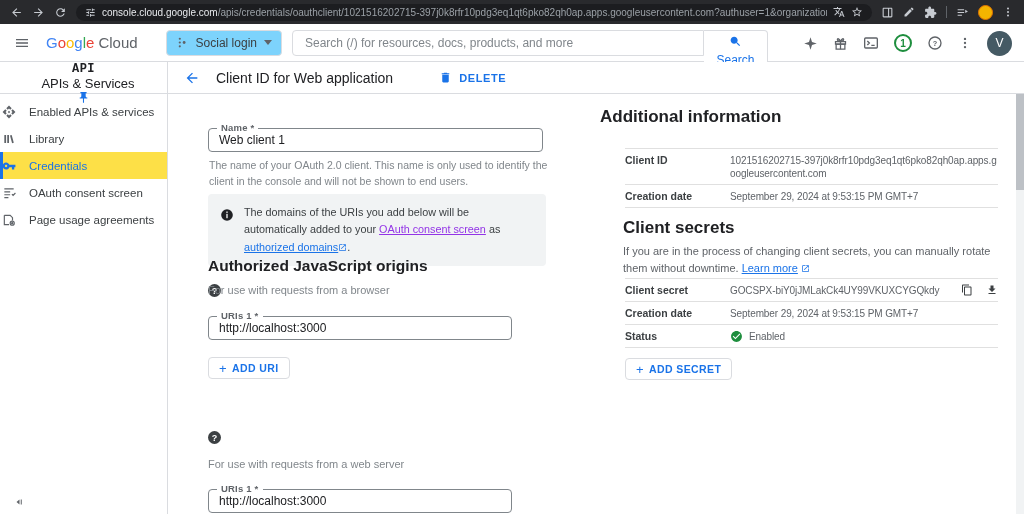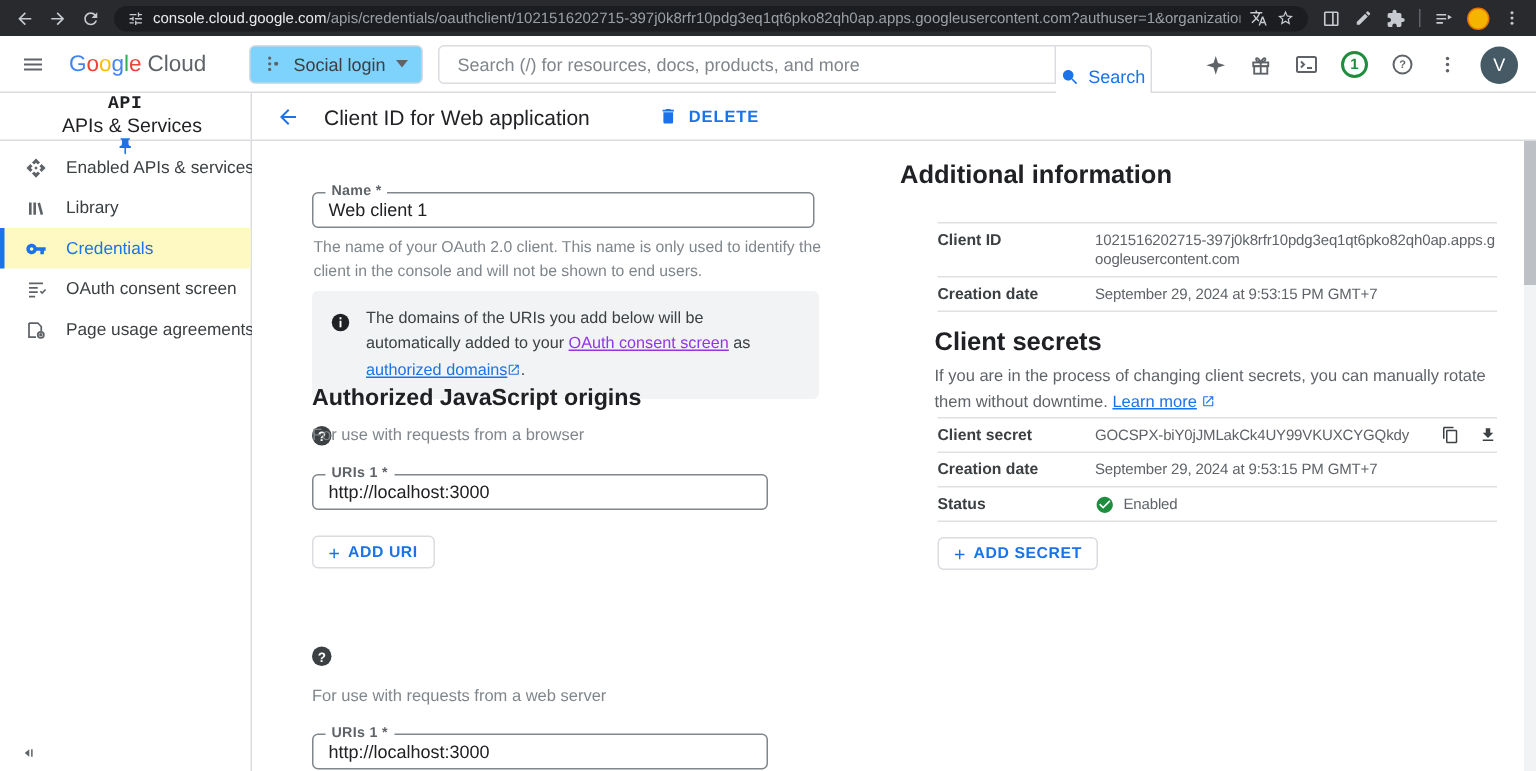--- a/index.html
+++ b/index.html
@@ -20,37 +20,37 @@
   
   .gc-header{position:absolute;top:24px;left:0;right:0;height:38px;background:#fff;border-bottom:1px solid #dadce0;display:flex;align-items:center;padding:0 14px;}
   .hamburger{color:#5f6368;cursor:pointer;}
   .gc-logo{margin-left:16px;font-size:15px;display:flex;align-items:center;cursor:pointer;}
   .gc-logo .cloud{color:#5f6368;margin-left:4px;}
   .project-btn{margin-left:28px;height:26px;border:1px solid #dadce0;border-radius:4px;display:flex;align-items:center;padding:0 9px;gap:7px;font-size:12px;color:#3c4043;background:#7dd3fc;cursor:pointer;}
   .project-caret{width:0;height:0;border-left:4px solid transparent;border-right:4px solid transparent;border-top:5px solid #5f6368;}
   .search-wrap{position:absolute;left:292px;top:6px;display:flex;}
   .gc-search-input{width:412px;height:26px;border:1px solid #dadce0;border-radius:4px 0 0 4px;font-size:12px;padding:4px 12px;color:#202124;outline:none;font-family:inherit;}
   .gc-search-input::placeholder{color:#80868b;}
-  .gc-search-btn{width:64px;height:42px;border:1px solid #dadce0;border-left:none;border-radius:0 4px 4px 0;background:#fff;color:#1a73e8;font-size:12px;display:flex;align-items:center;justify-content:center;gap:5px;cursor:pointer;}
+  .gc-search-btn{width:64px;height:42px;border:1px solid #dadce0;border-left:none;border-radius:0 4px 4px 0;background:#fff;color:#1a73e8;font-size:12px;display:flex;align-items:center;justify-content:center;gap:5px;cursor:pointer;flex-direction:column;}
   .gc-icons{position:absolute;right:12px;top:0;height:38px;display:flex;align-items:center;gap:15px;color:#5f6368;}
   .gc-icons>*{cursor:pointer;}
   .notif-badge{width:18px;height:18px;border-radius:50%;border:2px solid #1e8e3e;color:#1e8e3e;font-size:10px;font-weight:700;display:flex;align-items:center;justify-content:center;}
   .gc-avatar{width:25px;height:25px;border-radius:50%;background:#455a64;color:#fff;font-size:12px;display:flex;align-items:center;justify-content:center;}
 
   
   .sidebar{position:absolute;top:62px;left:0;width:168px;bottom:0;background:#fff;border-right:1px solid #dadce0;}
   .sidebar-header{height:32px;border-bottom:1px solid #dadce0;display:flex;align-items:center;padding:0 12px;flex-direction:column;}
   .api-logo{font-family:"Liberation Mono",monospace;font-weight:700;font-size:12px;color:#202124;letter-spacing:.5px;}
   .sidebar-title{font-size:13px;color:#202124;margin-left:9px;flex:1;white-space:nowrap;}
   .pin-btn{color:#1a73e8;cursor:pointer;}
   .nav{padding-top:4px;}
-  .nav-item{height:27px;display:flex;align-items:center;padding-left:17px;position:relative;color:#3c4043;cursor:pointer;}
+  .nav-item{height:27px;display:flex;align-items:center;padding-left:2px;position:relative;color:#3c4043;cursor:pointer;}
   .nav-item .nicon{width:14px;color:#5f6368;flex:none;}
   .nav-item .nlabel{font-size:11.5px;margin-left:13px;white-space:nowrap;}
-  .nav-item.active{background:#fef9c3;color:#1a73e8;}
+  .nav-item.active{background:#fde047;color:#1a73e8;}
   .nav-item.active .nicon{color:#1a73e8;}
   .nav-item.active::before{content:"";position:absolute;left:0;top:0;bottom:0;width:3px;background:#1a73e8;}
   .collapse-btn{position:absolute;bottom:6px;left:13px;color:#5f6368;cursor:pointer;}
 
   
   .main{position:absolute;top:62px;left:168px;right:0;bottom:0;background:#fff;}
   .page-toolbar{height:32px;border-bottom:1px solid #dadce0;display:flex;align-items:center;padding:0 16px;}
   .back-btn{color:#1a73e8;cursor:pointer;}
   .page-title{font-size:14px;color:#202124;margin-left:16px;}
   .delete-btn{margin-left:46px;display:flex;align-items:center;gap:7px;color:#1a73e8;font-size:11px;font-weight:700;letter-spacing:.6px;background:none;border:none;cursor:pointer;font-family:inherit;}

